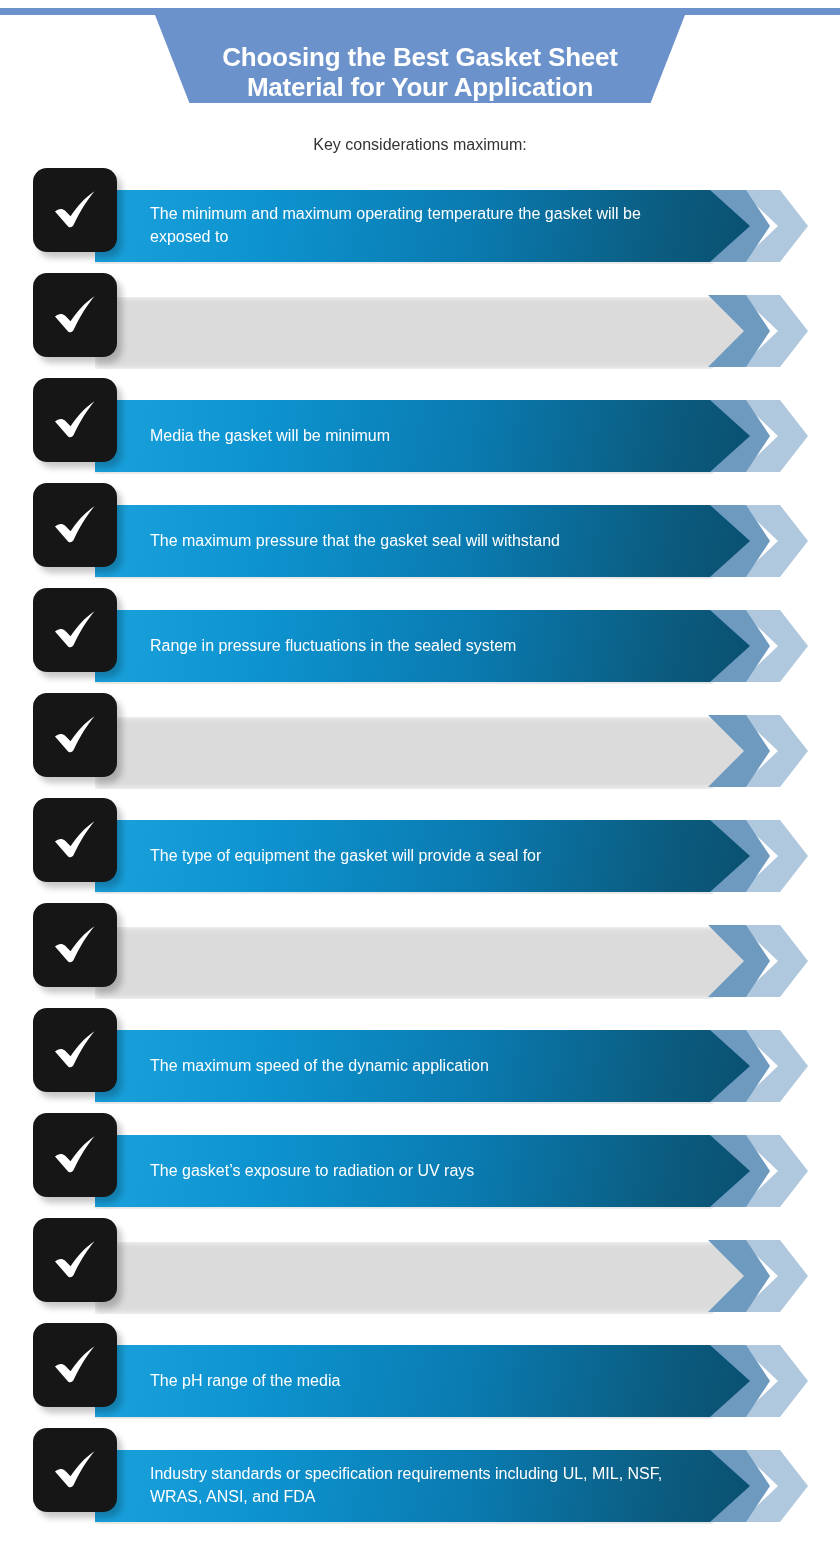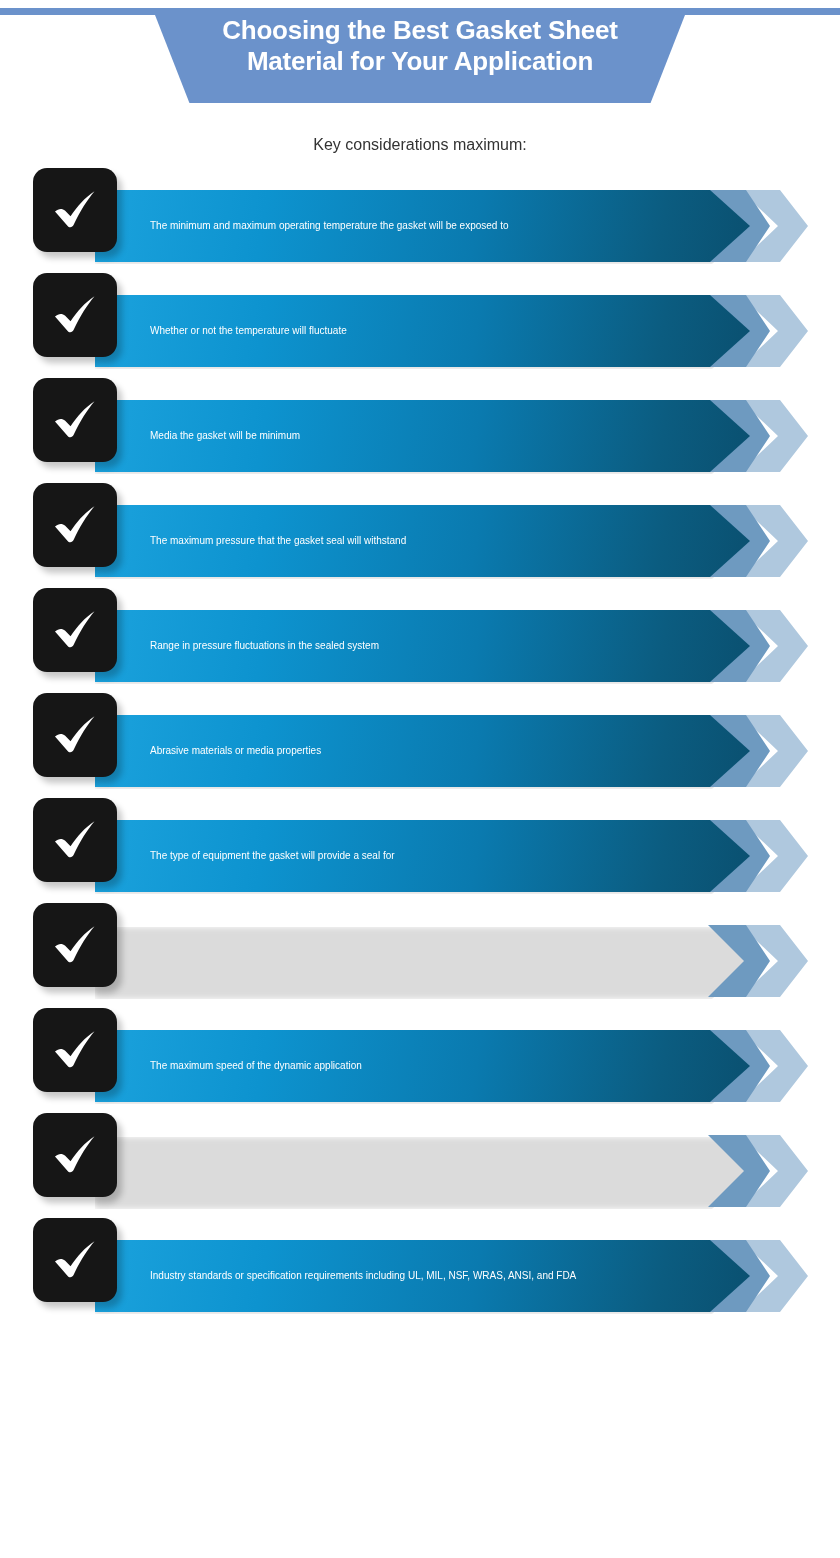--- a/index.html
+++ b/index.html
@@ -28,21 +28,21 @@
   
   .header-banner {
     position: absolute;
     left: 155px;
     top: 15px;
     width: 530px;
     height: 88px;
     background: #6b92cb;
     clip-path: polygon(0% 0%, 100% 0%, 93.5% 100%, 6.5% 100%);
     display: flex;
-    align-items: flex-start;
+    align-items: flex-end;
     justify-content: center;
   }
   .header-title {
     color: #ffffff;
     font-size: 26px;
     font-weight: bold;
     line-height: 1.18;
     text-align: center;
     letter-spacing: -0.2px;
     padding: 0 26px;
@@ -90,21 +90,21 @@
     left: 95px;
     top: 24px;
     width: 657px;
     height: 72px;
     background: rgba(0,0,0,0.14);
     clip-path: polygon(0 0, calc(100% - 40px) 0, 100% 50%, calc(100% - 40px) 100%, 0 100%);
     filter: blur(3px);
   }
   .bar-text {
     color: #ffffff;
-    font-size: 10px;
+    font-size: 16px;
     line-height: 1.42;
     padding-left: 55px;
     padding-right: 70px;
     max-width: 560px;
   }
 
   
   .chev {
     position: absolute;
     top: 22px;
@@ -164,23 +164,20 @@
           <svg width="48" height="44" viewBox="0 0 48 44" aria-hidden="true">
             <path d="M4 23.5 C7.5 20.5 11 20 14.2 22.8 L19.5 28.2 C26 18.5 34 9.5 43.5 3.2 C36.5 11.6 28.8 23.2 22.8 36.5 C21.2 39.8 18.2 40.2 16.2 37.4 Z" fill="#ffffff"></path>
           </svg>
         </span>
       </div>
     </div>
     <div class="row">
       <div class="bar-shadow"></div>
       <div class="chev chev-b"></div>
       <div class="chev chev-a"></div>
-      <div class="bar">
-        <div class="bar-text">Whether or not the temperature will fluctuate</div>
-      </div>
       <div class="check-badge">
         <span>
           <svg width="48" height="44" viewBox="0 0 48 44" aria-hidden="true">
             <path d="M4 23.5 C7.5 20.5 11 20 14.2 22.8 L19.5 28.2 C26 18.5 34 9.5 43.5 3.2 C36.5 11.6 28.8 23.2 22.8 36.5 C21.2 39.8 18.2 40.2 16.2 37.4 Z" fill="#ffffff"></path>
           </svg>
         </span>
       </div>
     </div>
     <div class="row">
       <div class="bar-shadow"></div>
@@ -224,23 +221,20 @@
           <svg width="48" height="44" viewBox="0 0 48 44" aria-hidden="true">
             <path d="M4 23.5 C7.5 20.5 11 20 14.2 22.8 L19.5 28.2 C26 18.5 34 9.5 43.5 3.2 C36.5 11.6 28.8 23.2 22.8 36.5 C21.2 39.8 18.2 40.2 16.2 37.4 Z" fill="#ffffff"></path>
           </svg>
         </span>
       </div>
     </div>
     <div class="row">
       <div class="bar-shadow"></div>
       <div class="chev chev-b"></div>
       <div class="chev chev-a"></div>
-      <div class="bar">
-        <div class="bar-text">Abrasive materials or media properties</div>
-      </div>
       <div class="check-badge">
         <span>
           <svg width="48" height="44" viewBox="0 0 48 44" aria-hidden="true">
             <path d="M4 23.5 C7.5 20.5 11 20 14.2 22.8 L19.5 28.2 C26 18.5 34 9.5 43.5 3.2 C36.5 11.6 28.8 23.2 22.8 36.5 C21.2 39.8 18.2 40.2 16.2 37.4 Z" fill="#ffffff"></path>
           </svg>
         </span>
       </div>
     </div>
     <div class="row">
       <div class="bar-shadow"></div>
@@ -281,20 +275,50 @@
           <svg width="48" height="44" viewBox="0 0 48 44" aria-hidden="true">
             <path d="M4 23.5 C7.5 20.5 11 20 14.2 22.8 L19.5 28.2 C26 18.5 34 9.5 43.5 3.2 C36.5 11.6 28.8 23.2 22.8 36.5 C21.2 39.8 18.2 40.2 16.2 37.4 Z" fill="#ffffff"></path>
           </svg>
         </span>
       </div>
     </div>
     <div class="row">
       <div class="bar-shadow"></div>
       <div class="chev chev-b"></div>
       <div class="chev chev-a"></div>
+      <div class="bar">
+        <div class="bar-text">The gasket’s exposure to radiation or UV rays</div>
+      </div>
+      <div class="check-badge">
+        <span>
+          <svg width="48" height="44" viewBox="0 0 48 44" aria-hidden="true">
+            <path d="M4 23.5 C7.5 20.5 11 20 14.2 22.8 L19.5 28.2 C26 18.5 34 9.5 43.5 3.2 C36.5 11.6 28.8 23.2 22.8 36.5 C21.2 39.8 18.2 40.2 16.2 37.4 Z" fill="#ffffff"></path>
+          </svg>
+        </span>
+      </div>
+    </div>
+    <div class="row">
+      <div class="bar-shadow"></div>
+      <div class="chev chev-b"></div>
+      <div class="chev chev-a"></div>
+      <div class="check-badge">
+        <span>
+          <svg width="48" height="44" viewBox="0 0 48 44" aria-hidden="true">
+            <path d="M4 23.5 C7.5 20.5 11 20 14.2 22.8 L19.5 28.2 C26 18.5 34 9.5 43.5 3.2 C36.5 11.6 28.8 23.2 22.8 36.5 C21.2 39.8 18.2 40.2 16.2 37.4 Z" fill="#ffffff"></path>
+          </svg>
+        </span>
+      </div>
+    </div>
+    <div class="row">
+      <div class="bar-shadow"></div>
+      <div class="chev chev-b"></div>
+      <div class="chev chev-a"></div>
+      <div class="bar">
+        <div class="bar-text">The pH range of the media</div>
+      </div>
       <div class="check-badge">
         <span>
           <svg width="48" height="44" viewBox="0 0 48 44" aria-hidden="true">
             <path d="M4 23.5 C7.5 20.5 11 20 14.2 22.8 L19.5 28.2 C26 18.5 34 9.5 43.5 3.2 C36.5 11.6 28.8 23.2 22.8 36.5 C21.2 39.8 18.2 40.2 16.2 37.4 Z" fill="#ffffff"></path>
           </svg>
         </span>
       </div>
     </div>
     <div class="row">
       <div class="bar-shadow"></div>

